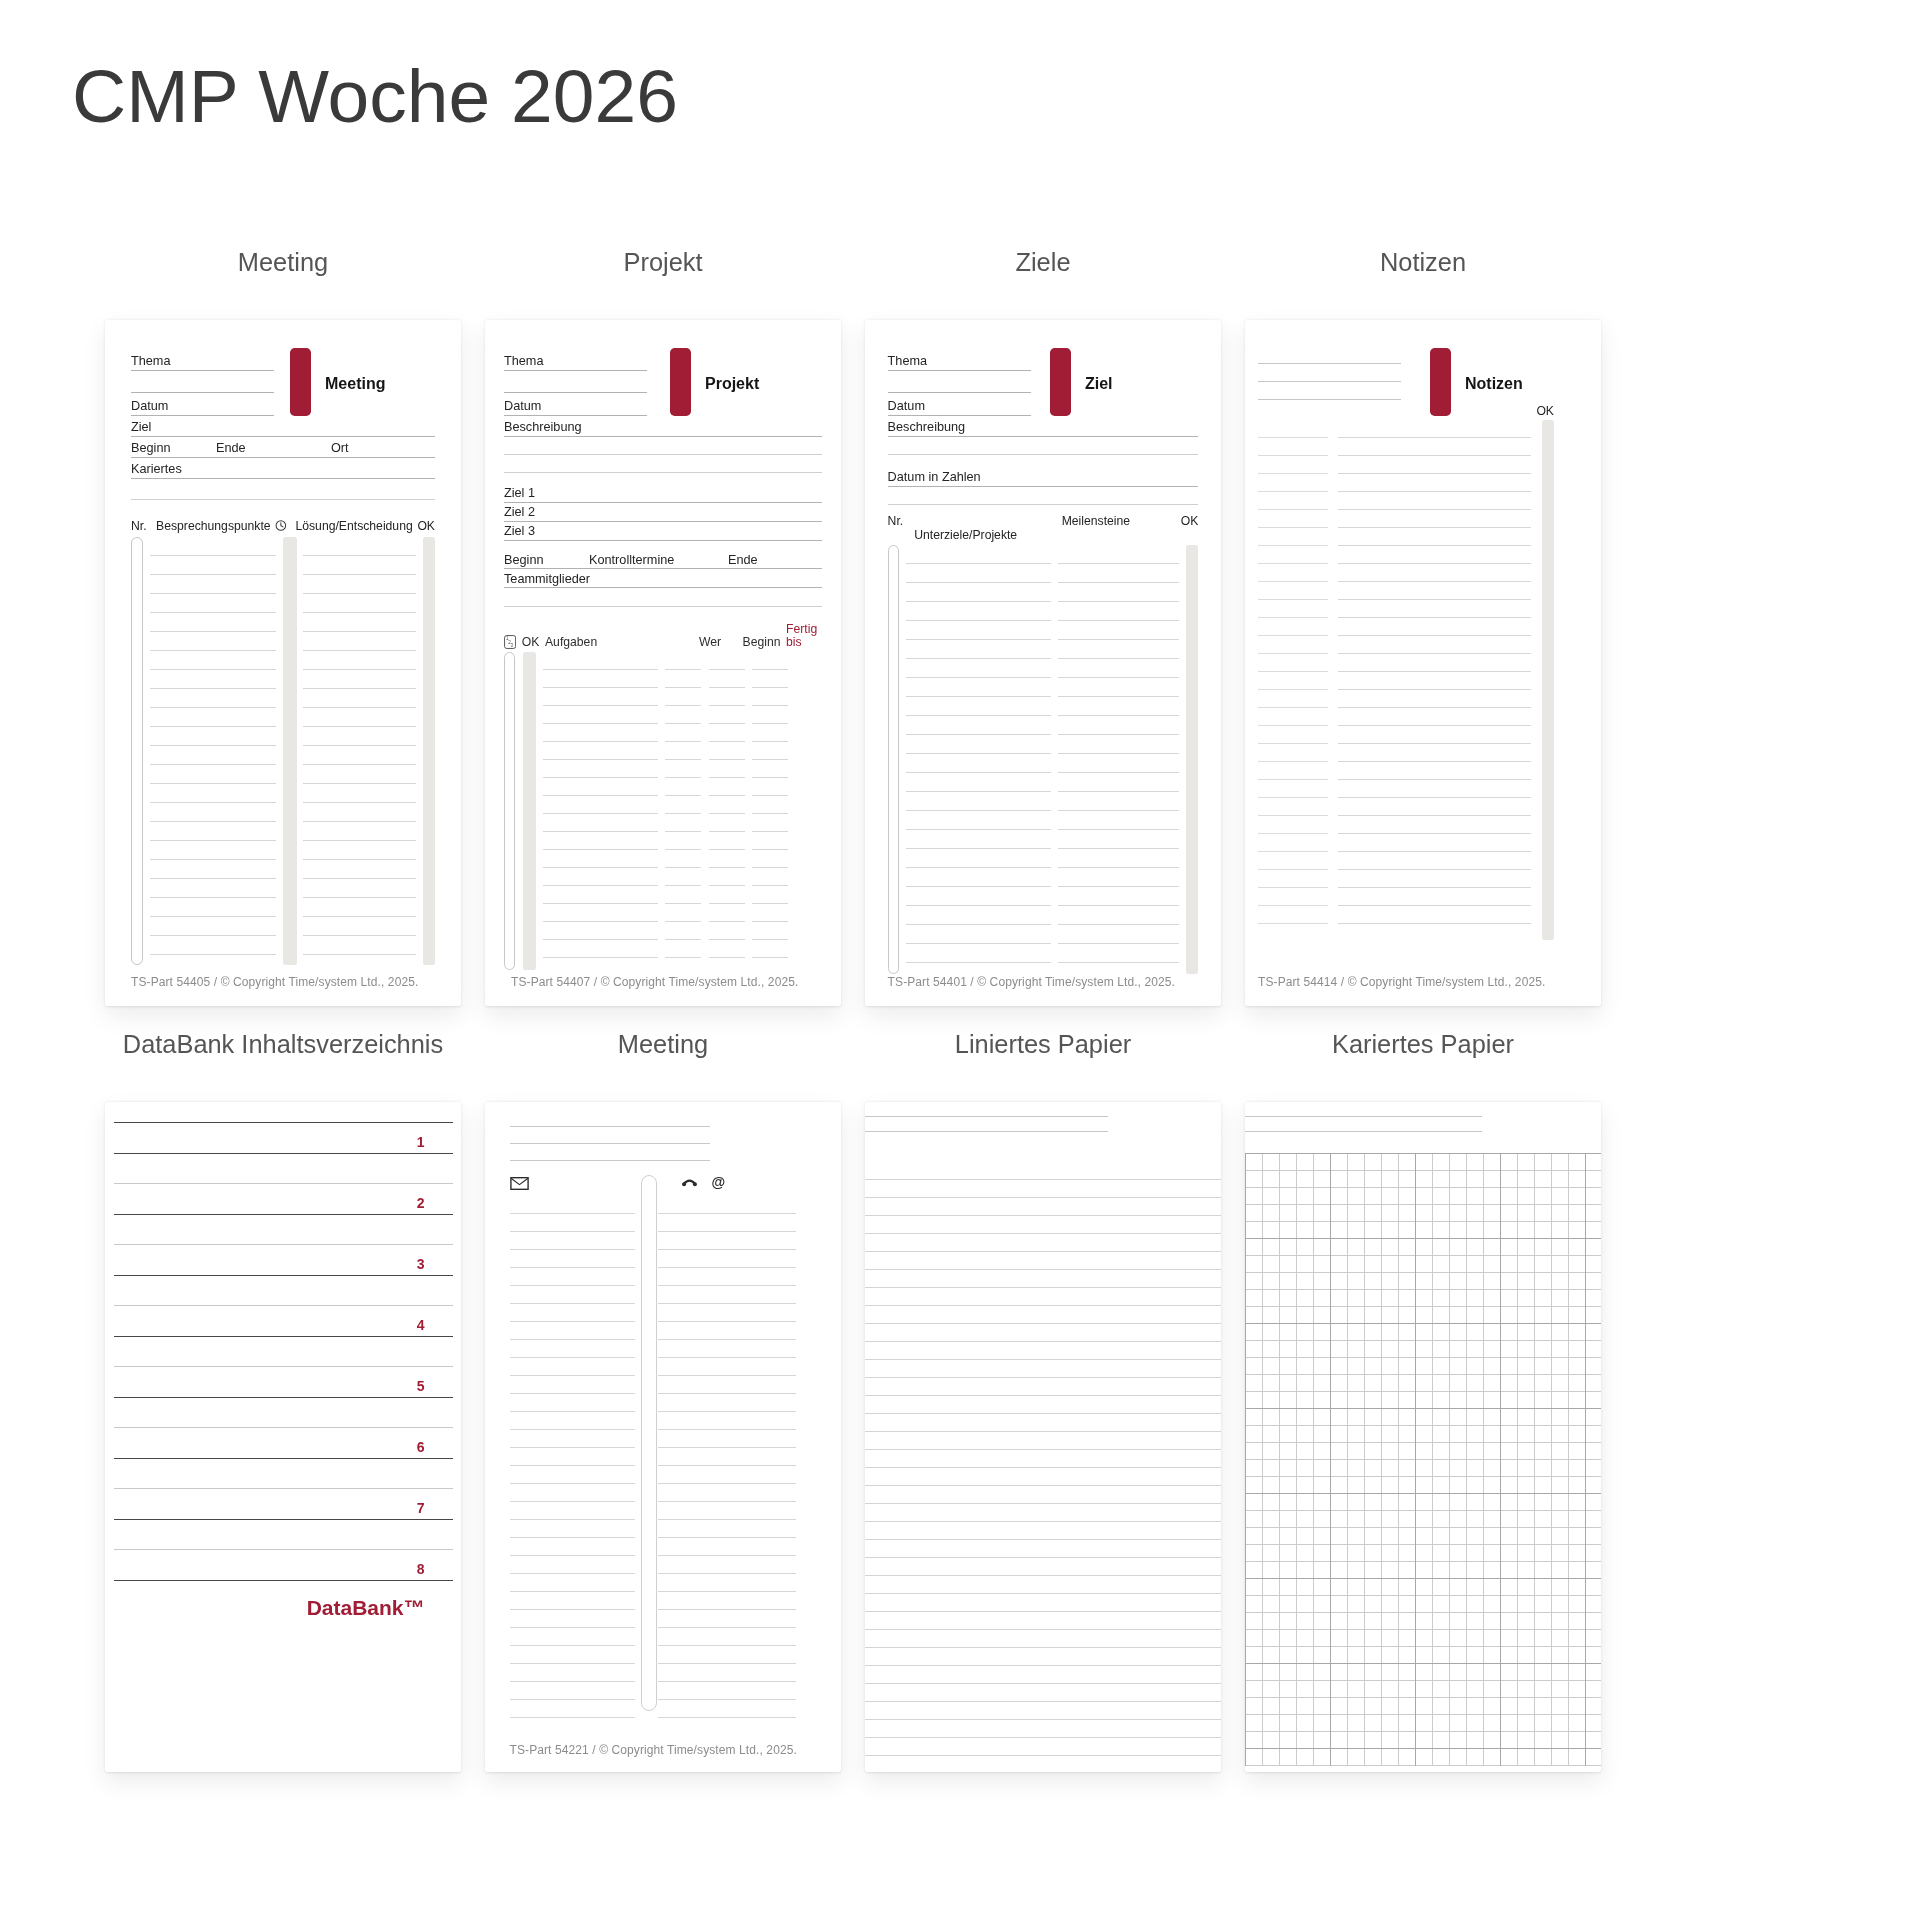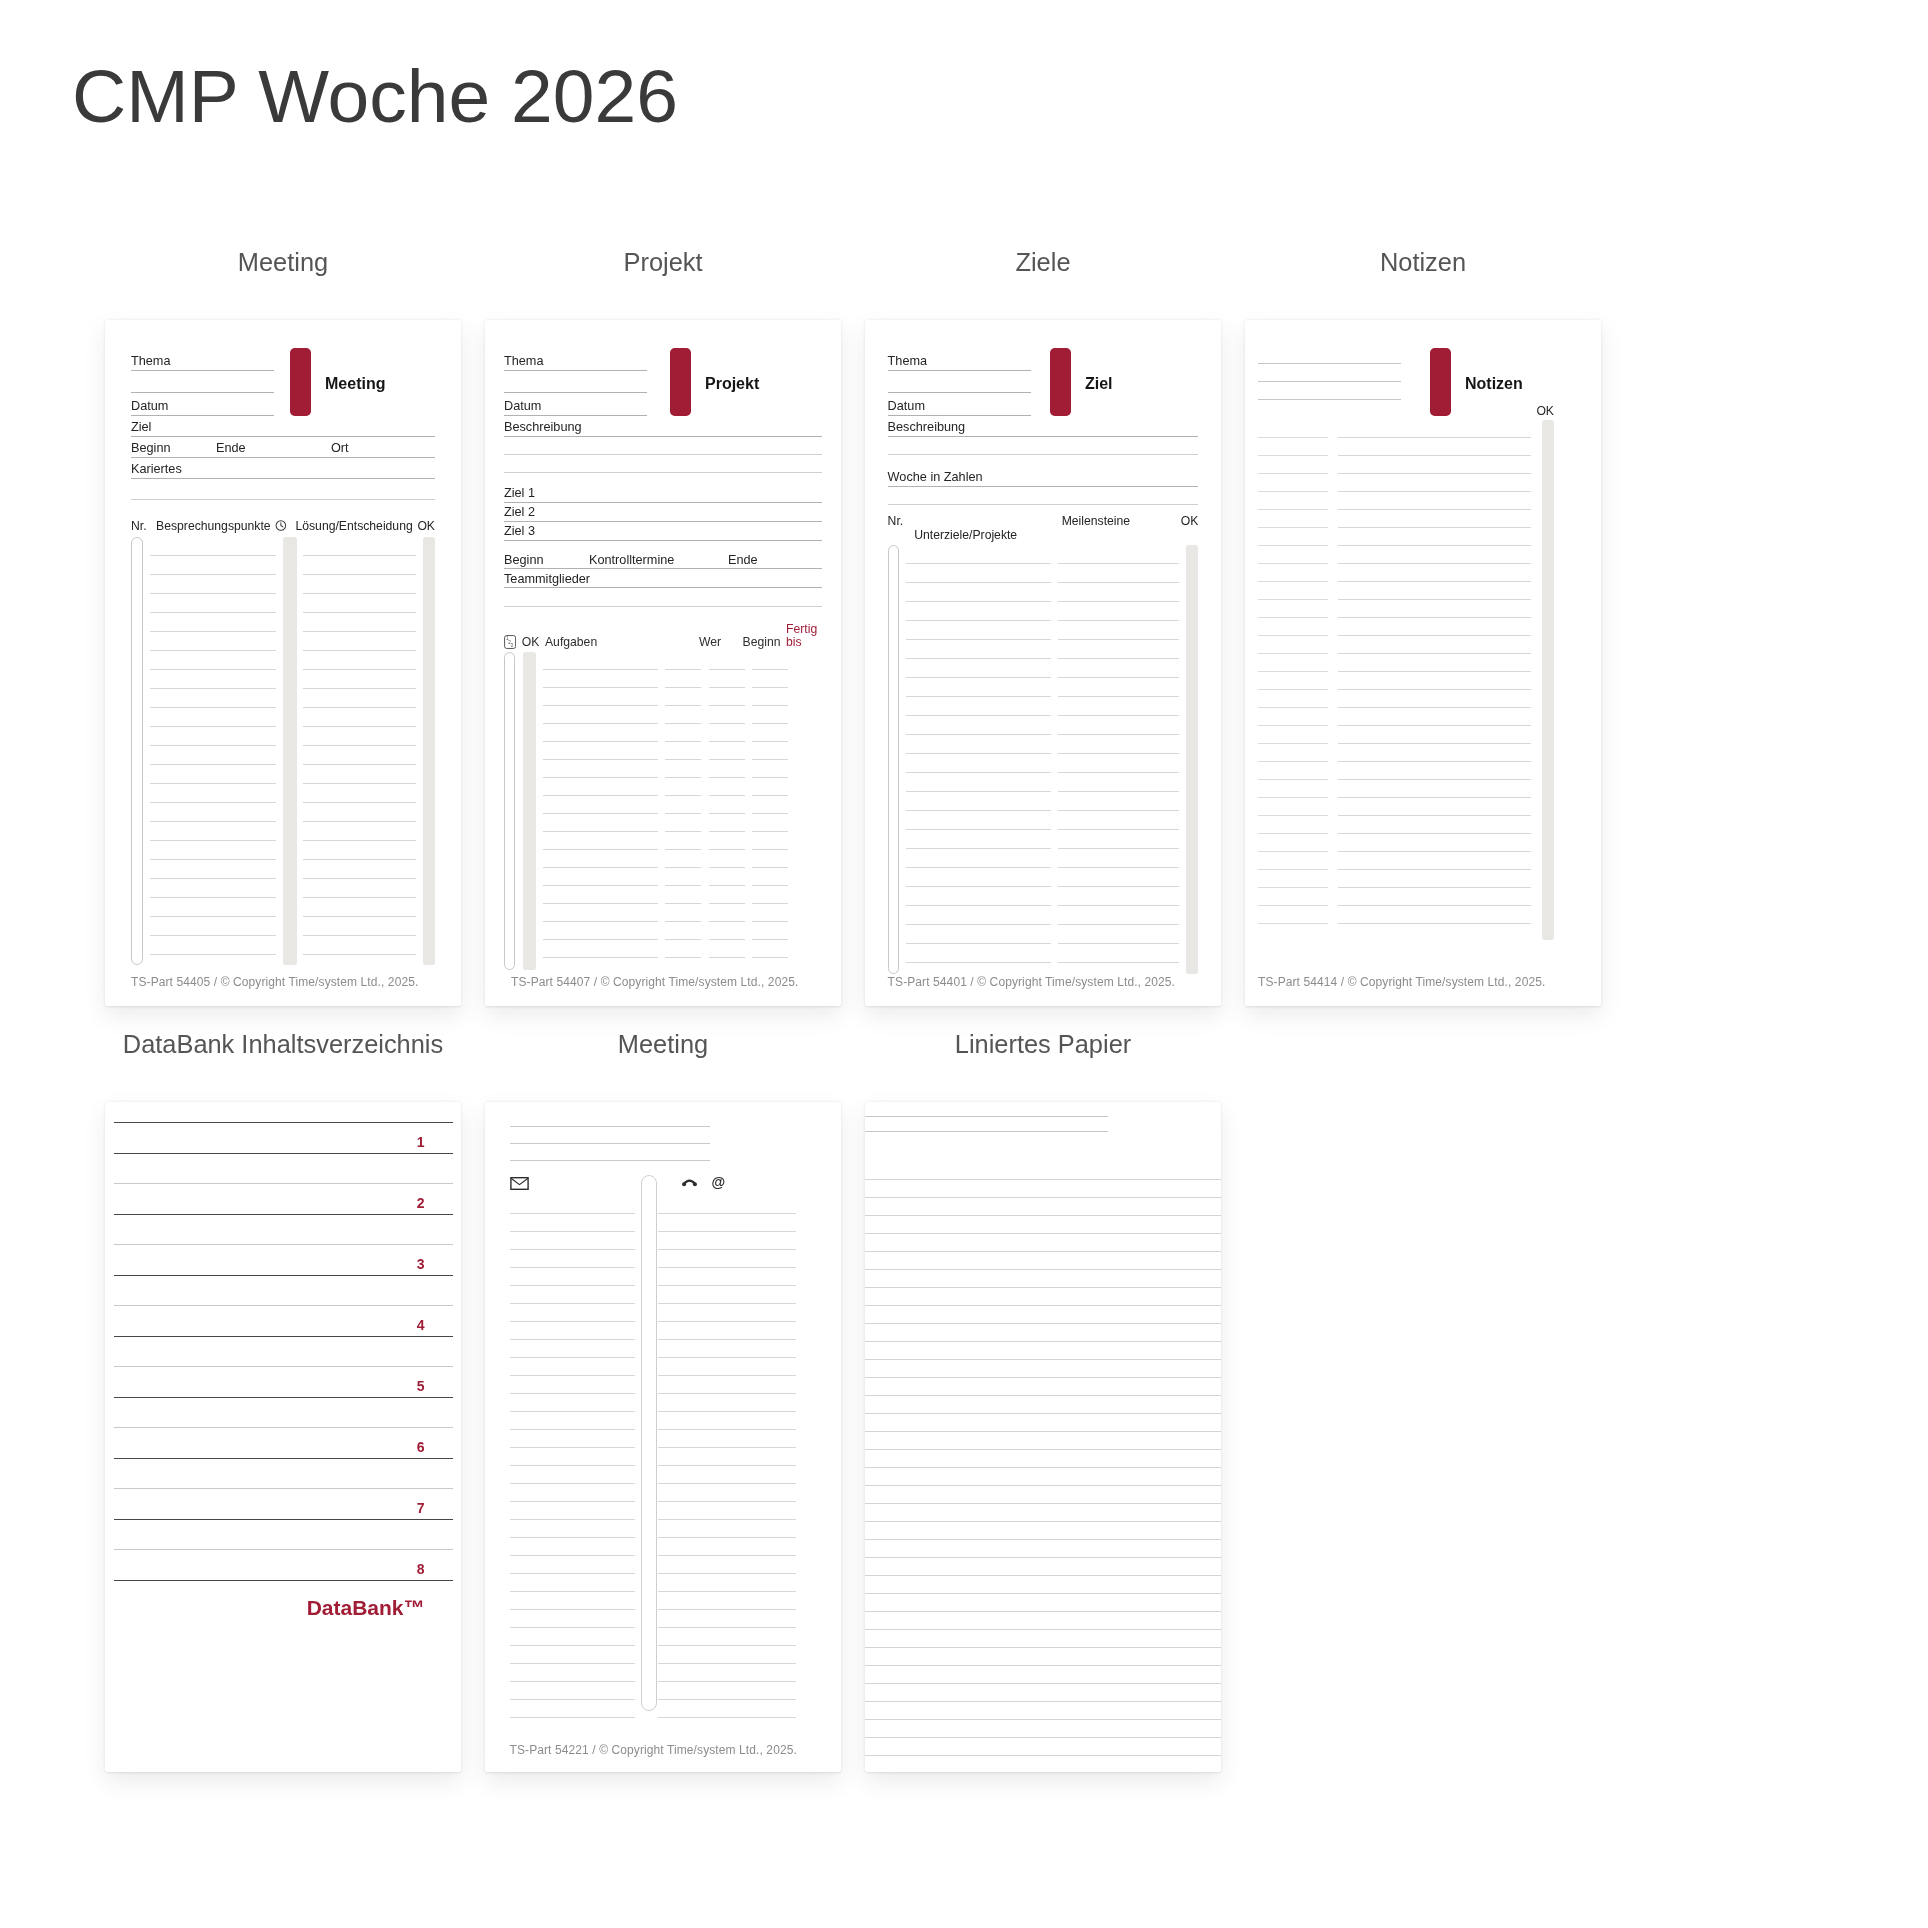--- a/index.html
+++ b/index.html
@@ -224,21 +224,21 @@
         <span class="tab"></span>
         <span class="tab-label">Ziel</span>
         <div class="fblock">
           <div class="frow">Thema</div>
           <div class="frow"></div>
           <div class="frow">Datum</div>
         </div>
         <div class="frow full">Beschreibung</div>
         <div class="frow full light" style="height:18px"></div>
         <div style="height:11.3px"></div>
-        <div class="frow full">Woche in Zahlen</div>
+        <div class="frow full">Datum in Zahlen</div>
         <div class="frow full light" style="height:18px"></div>
 
         <div class="thead z-head">
           <span class="w-nr">Nr.</span>
           <span class="g1">Unterziele/Projekte</span>
           <span class="g2">Meilensteine</span>
           <span>OK</span>
         </div>
         <div class="z-body">
           <div class="outline-col" style="width:11.3px"></div>
@@ -351,15 +351,25 @@
     <div class="section-title">Liniertes Papier</div>
     <div class="card h2c">
       <div class="lp-head">
         <div class="frow"></div>
         <div class="frow"></div>
       </div>
       <div class="lp-lines"></div>
     </div>
   </div>
 
+  <div class="cell">
+    <div class="section-title">Kariertes Papier</div>
+    <div class="card h2c">
+      <div class="kp-head">
+        <div class="frow"></div>
+        <div class="frow"></div>
+      </div>
+      <div class="kp-grid"></div>
+    </div>
+  </div>
 
 </div>
 
 
 </body></html>

